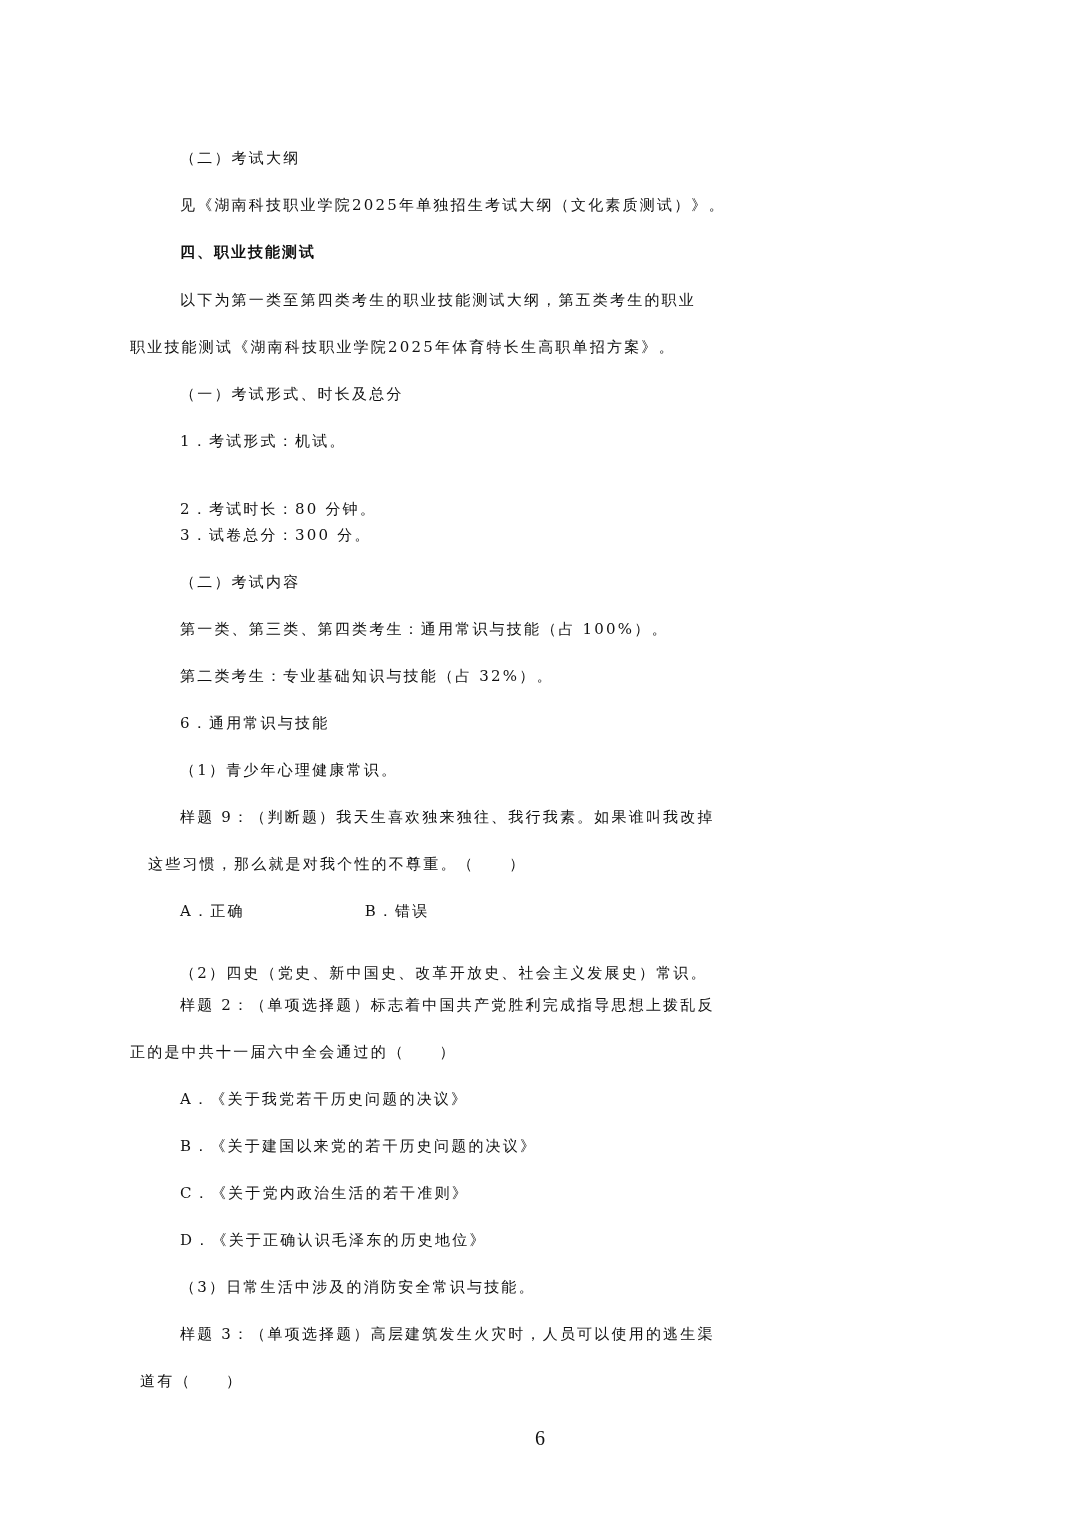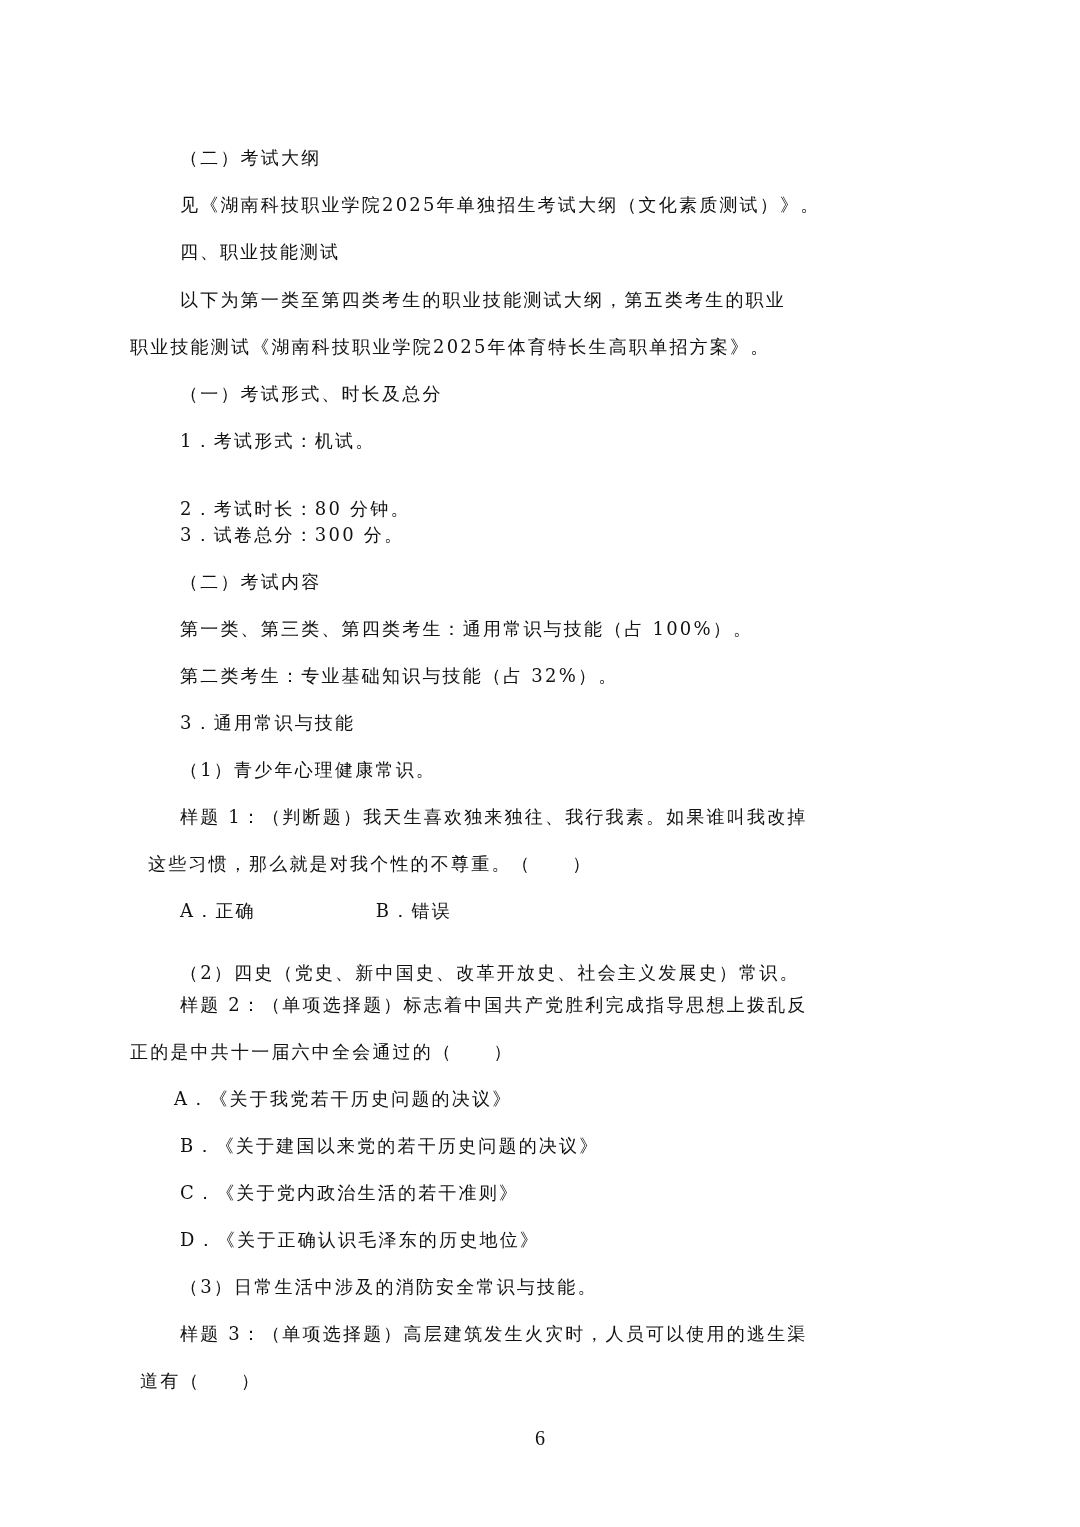--- a/index.html
+++ b/index.html
@@ -3,26 +3,26 @@
   <meta charset="utf-8">
   <style>
     html, body { margin: 0; padding: 0; background: #ffffff; }
     body {
       width: 1080px; height: 1527px; position: relative; overflow: hidden;
       font-family: "DejaVu Serif", "Liberation Serif", serif;
       color: #111111;
     }
     .line {
       position: absolute;
-      font-size: 18px;
+      font-size: 15px;
       line-height: 30px;
       white-space: nowrap;
       letter-spacing: 2.2px;
     }
-    .bold { font-weight: normal; font-family: "DejaVu Sans", "Liberation Sans", sans-serif; letter-spacing: 2px; }
+    .bold { font-weight: bold; font-family: "DejaVu Sans", "Liberation Sans", sans-serif; letter-spacing: 2px; }
     .opt-gap { display: inline-block; width: 120px; }
     .page-num {
       position: absolute; left: 0; width: 1080px; top: 1427px;
       text-align: center; font-family: "Liberation Serif", serif; font-size: 20px;
     }
   </style>
 </head>
 <body>
 
 <div>
@@ -31,31 +31,31 @@
   <div class="line bold" style="left:180px;top:237px">四、职业技能测试</div>
   <div class="line" style="left:180px;top:285px">以下为第一类至第四类考生的职业技能测试大纲，第五类考生的职业</div>
   <div class="line" style="left:130px;top:332px">职业技能测试《湖南科技职业学院2025年体育特长生高职单招方案》。</div>
   <div class="line" style="left:180px;top:379px">（一）考试形式、时长及总分</div>
   <div class="line" style="left:180px;top:426px">1．考试形式：机试。</div>
   <div class="line" style="left:180px;top:494px">2．考试时长：80 分钟。</div>
   <div class="line" style="left:180px;top:520px">3．试卷总分：300 分。</div>
   <div class="line" style="left:180px;top:567px">（二）考试内容</div>
   <div class="line" style="left:180px;top:614px">第一类、第三类、第四类考生：通用常识与技能（占 100%）。</div>
   <div class="line" style="left:180px;top:661px">第二类考生：专业基础知识与技能（占 32%）。</div>
-  <div class="line" style="left:180px;top:708px">3．通用常识与技能</div>
+  <div class="line" style="left:180px;top:708px">6．通用常识与技能</div>
   <div class="line" style="left:180px;top:755px">（1）青少年心理健康常识。</div>
-  <div class="line" style="left:180px;top:802px">样题 1：（判断题）我天生喜欢独来独往、我行我素。如果谁叫我改掉</div>
+  <div class="line" style="left:180px;top:802px">样题 9：（判断题）我天生喜欢独来独往、我行我素。如果谁叫我改掉</div>
   <div class="line" style="left:148px;top:849px">这些习惯，那么就是对我个性的不尊重。（　　）</div>
   <div class="line" style="left:180px;top:896px">
     <span>A．正确</span><span class="opt-gap"></span><span>B．错误</span>
   </div>
   <div class="line" style="left:180px;top:958px">（2）四史（党史、新中国史、改革开放史、社会主义发展史）常识。</div>
   <div class="line" style="left:180px;top:990px">样题 2：（单项选择题）标志着中国共产党胜利完成指导思想上拨乱反</div>
   <div class="line" style="left:130px;top:1037px">正的是中共十一届六中全会通过的（　　）</div>
-  <div class="line" style="left:174px;top:1084px">A．《关于我党若干历史问题的决议》</div>
+  <div class="line" style="left:180px;top:1084px">A．《关于我党若干历史问题的决议》</div>
   <div class="line" style="left:180px;top:1131px">B．《关于建国以来党的若干历史问题的决议》</div>
   <div class="line" style="left:180px;top:1178px">C．《关于党内政治生活的若干准则》</div>
   <div class="line" style="left:180px;top:1225px">D．《关于正确认识毛泽东的历史地位》</div>
   <div class="line" style="left:180px;top:1272px">（3）日常生活中涉及的消防安全常识与技能。</div>
   <div class="line" style="left:180px;top:1319px">样题 3：（单项选择题）高层建筑发生火灾时，人员可以使用的逃生渠</div>
   <div class="line" style="left:140px;top:1366px">道有（　　）</div>
 
   <div class="page-num">6</div>
 </div>
 

